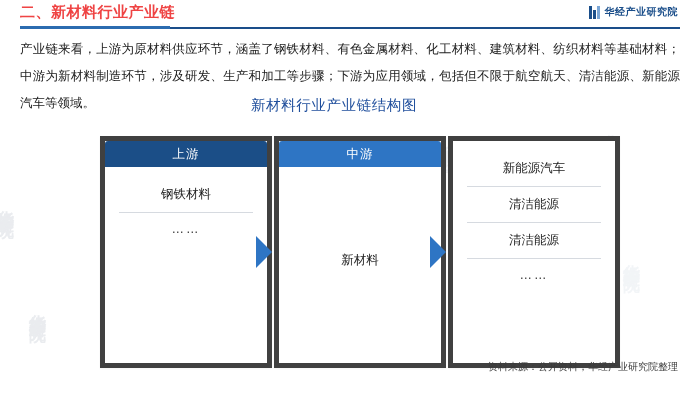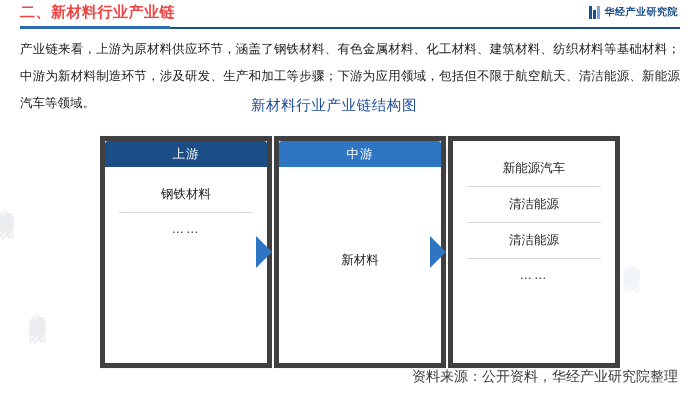--- a/index.html
+++ b/index.html
@@ -197,22 +197,22 @@
     border-bottom: 16px solid transparent;
     border-left: 16px solid #2e75c4;
   }
   .arrow-1 { left: 256px; }
   .arrow-2 { left: 430px; }
 
   
   .source {
     position: absolute;
     right: 22px;
-    bottom: 16px;
-    font-size: 14px;
+    bottom: 28px;
+    font-size: 10px;
     color: #3a3a3a;
     margin-left: 20px;
   }
 </style>
 </head>
 <body>
 
 <div class="header">
   <div class="header-title">二、新材料行业产业链</div>
   <div class="brand">

